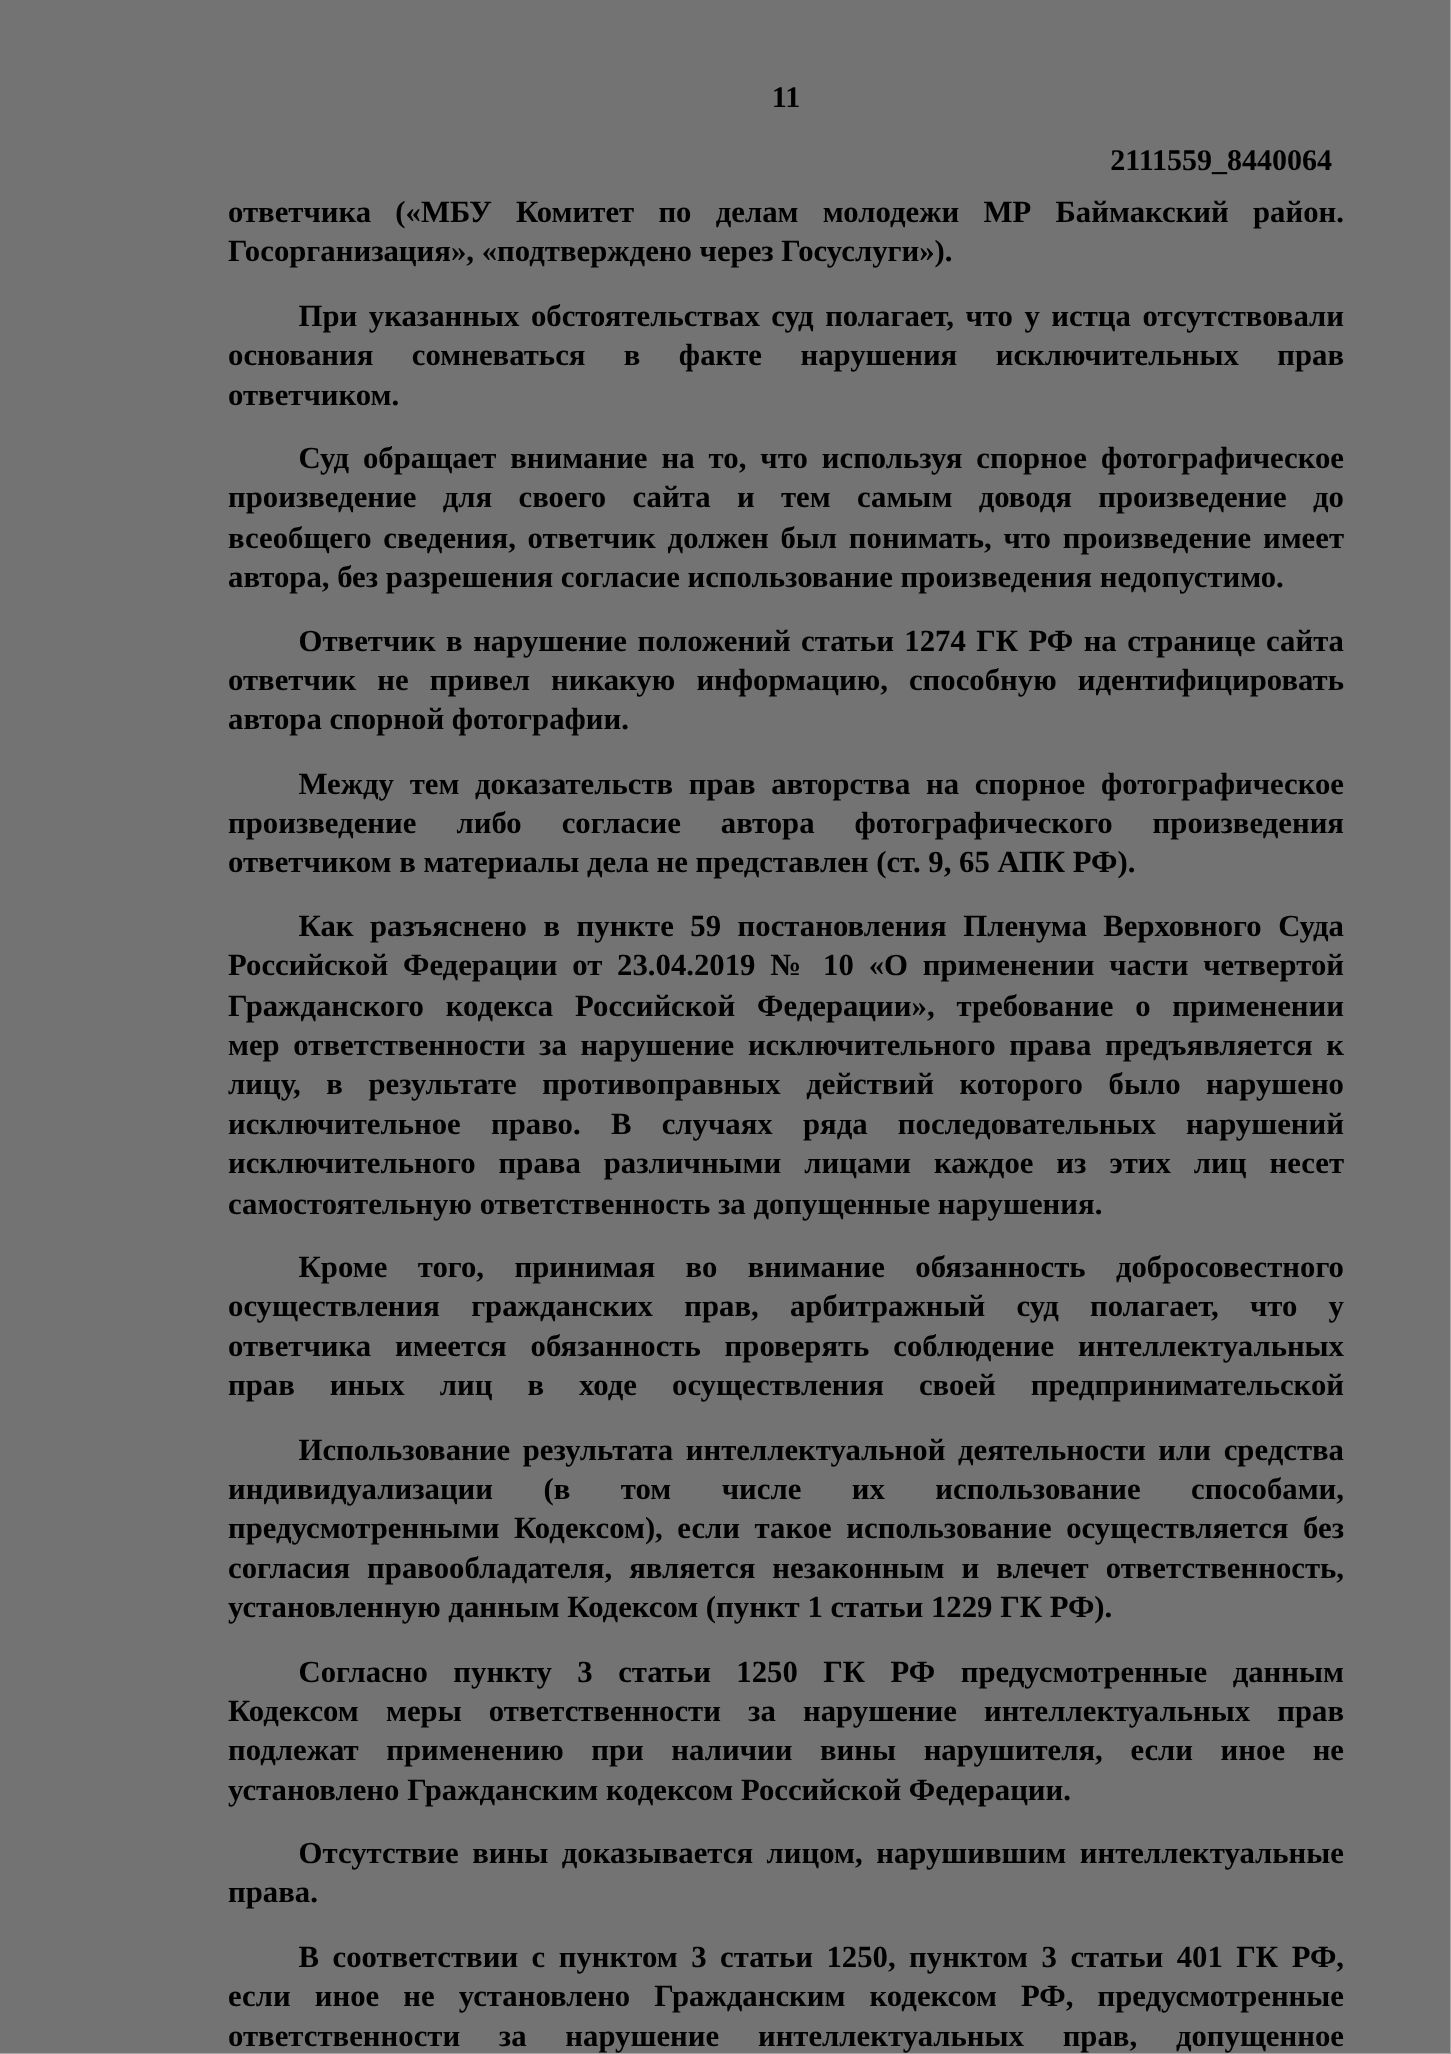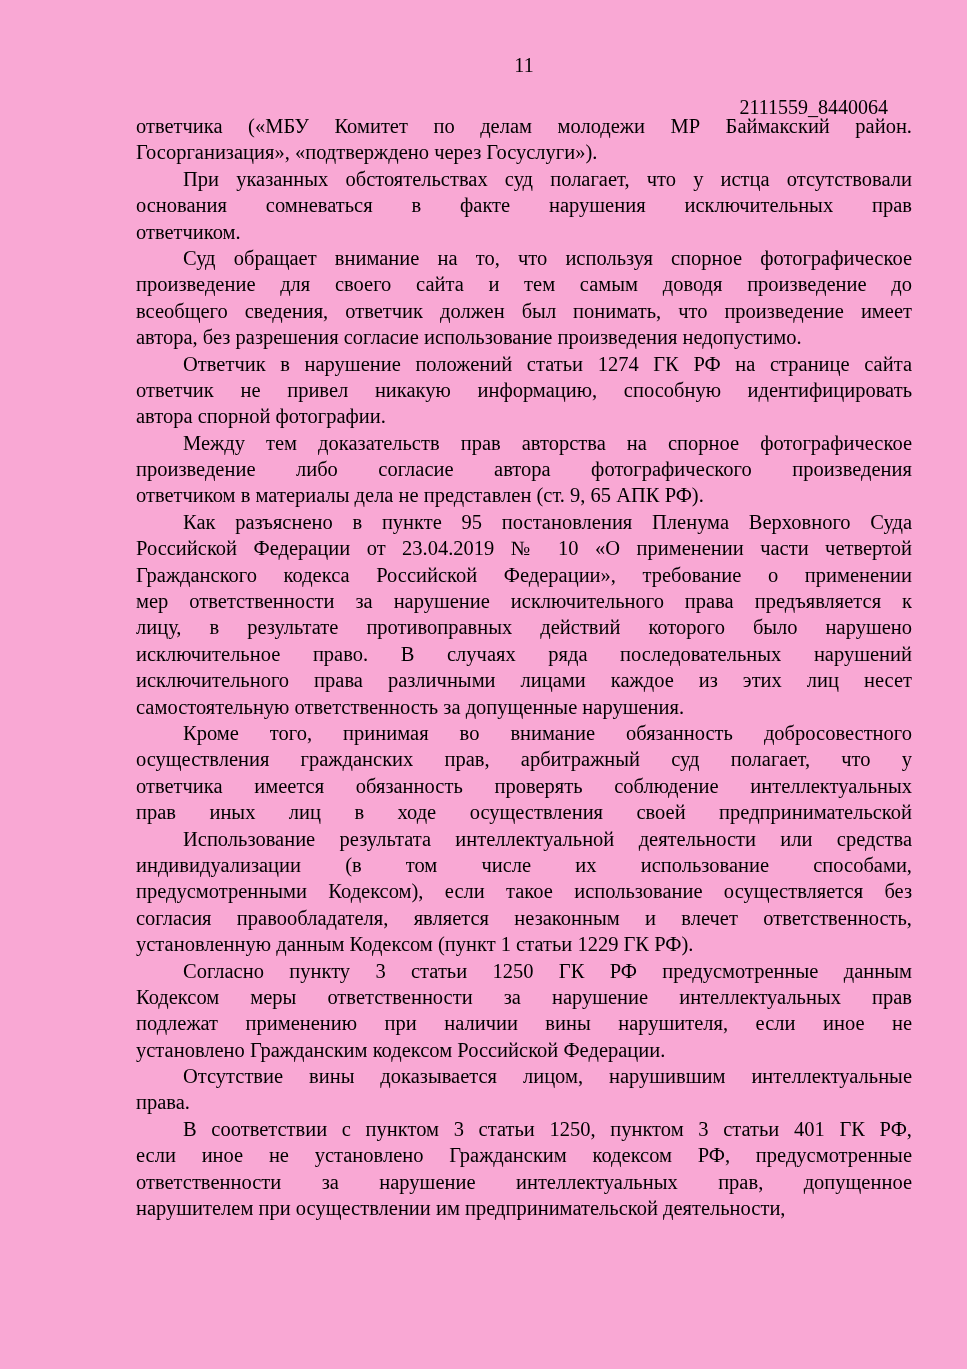--- a/index.html
+++ b/index.html
@@ -11,21 +11,22 @@
     height: 1369px;
     background: #ffffff;
     position: relative;
     overflow: hidden;
     font-family: "Liberation Serif", "DejaVu Serif", serif;
     color: #000000;
   }
   .page {
     position: absolute;
     inset: 0;
-    background: #f9a8d4;
+    background: #737373;
+    font-weight: bold;
   }
   .header-row {
     position: absolute;
     left: 136px;
     top: 52px;
     width: 776px;
     height: 27px;
     line-height: 26.4px;
     font-size: 20px;
   }
@@ -42,21 +43,21 @@
     margin-top: 42px;
   }
   .body-text {
     position: absolute;
     left: 136px;
     top: 113px;
     width: 776px;
     font-size: 20.5px;
   }
   .paragraph {
-    margin: 0;
+    margin: 16px;
     padding: 0;
   }
   .line {
     height: 26.4px;
     line-height: 26.4px;
     text-align: justify;
     text-align-last: justify;
     overflow: hidden;
     white-space: normal;
   }
@@ -96,21 +97,21 @@
         <div class="line indent">Ответчик в нарушение положений статьи 1274 ГК РФ на странице сайта</div>
         <div class="line">ответчик не привел никакую информацию, способную идентифицировать</div>
         <div class="line last">автора спорной фотографии.</div>
       </div>
       <div class="paragraph">
         <div class="line indent">Между тем доказательств прав авторства на спорное фотографическое</div>
         <div class="line">произведение либо согласие автора фотографического произведения</div>
         <div class="line last">ответчиком в материалы дела не представлен (ст. 9, 65 АПК РФ).</div>
       </div>
       <div class="paragraph">
-        <div class="line indent">Как разъяснено в пункте 95 постановления Пленума Верховного Суда</div>
+        <div class="line indent">Как разъяснено в пункте 59 постановления Пленума Верховного Суда</div>
         <div class="line">Российской Федерации от 23.04.2019 № 10 «О применении части четвертой</div>
         <div class="line">Гражданского кодекса Российской Федерации», требование о применении</div>
         <div class="line">мер ответственности за нарушение исключительного права предъявляется к</div>
         <div class="line">лицу, в результате противоправных действий которого было нарушено</div>
         <div class="line">исключительное право. В случаях ряда последовательных нарушений</div>
         <div class="line">исключительного права различными лицами каждое из этих лиц несет</div>
         <div class="line last">самостоятельную ответственность за допущенные нарушения.</div>
       </div>
       <div class="paragraph">
         <div class="line indent">Кроме того, принимая во внимание обязанность добросовестного</div>

